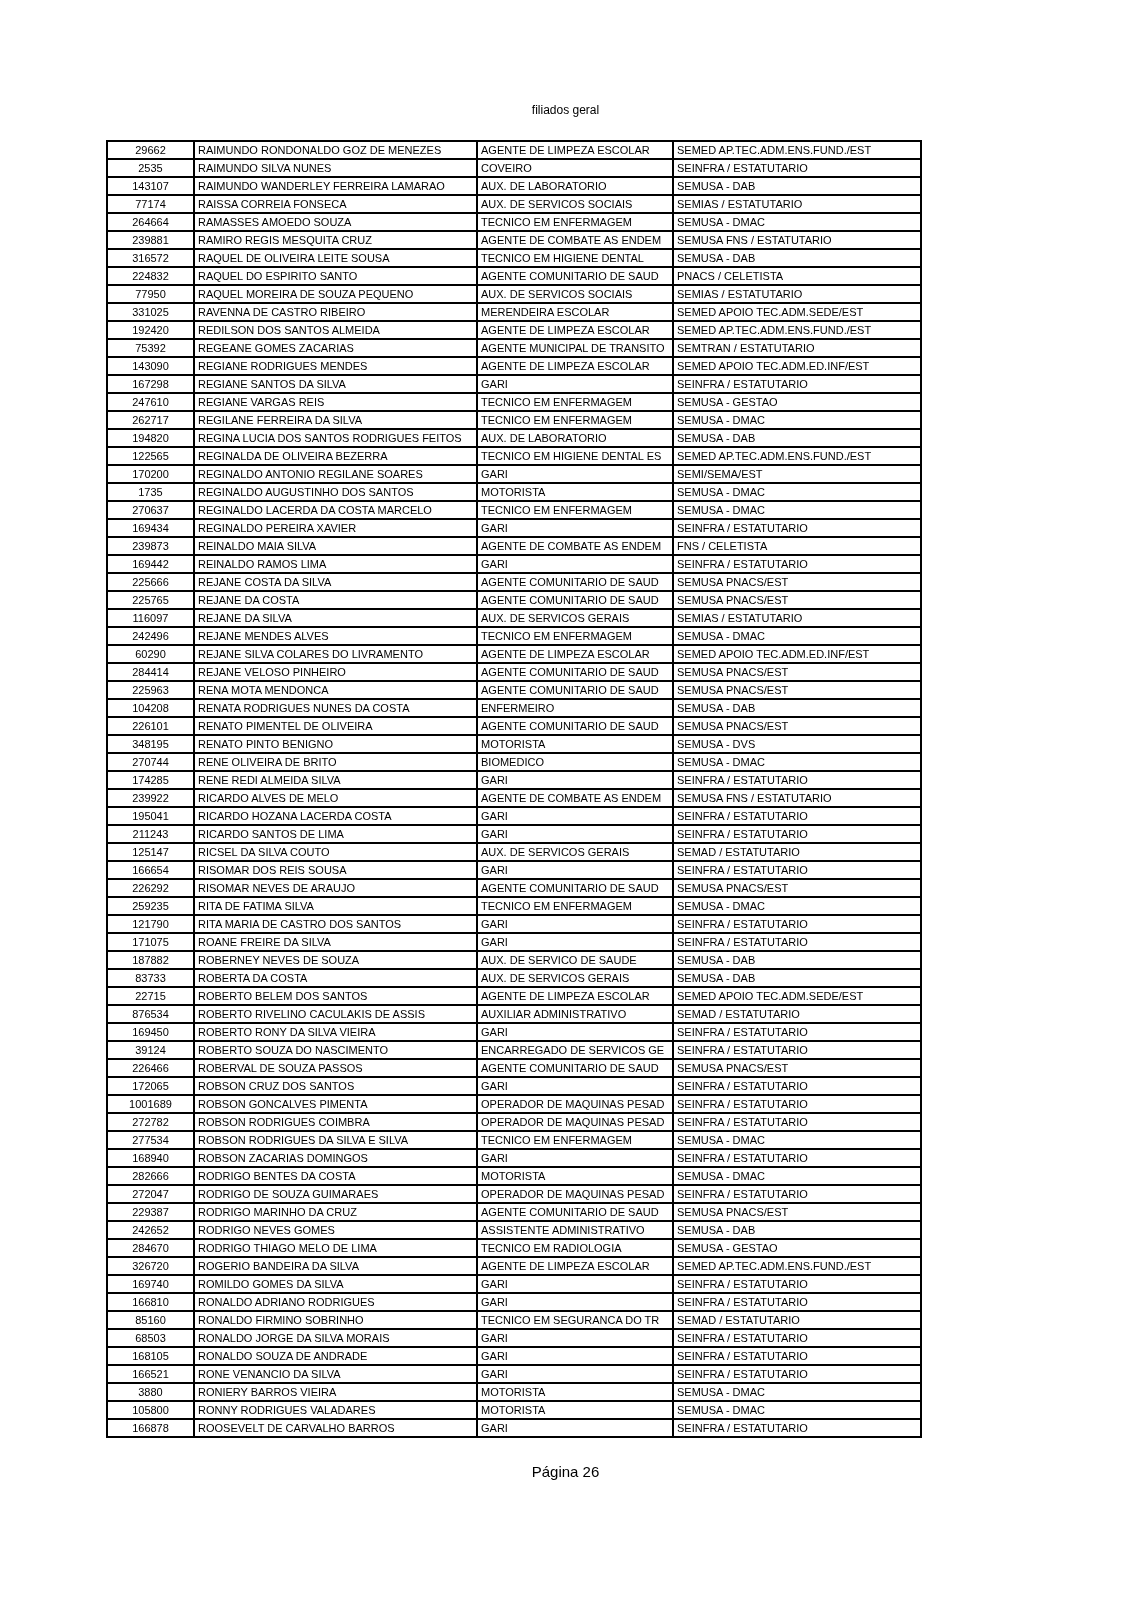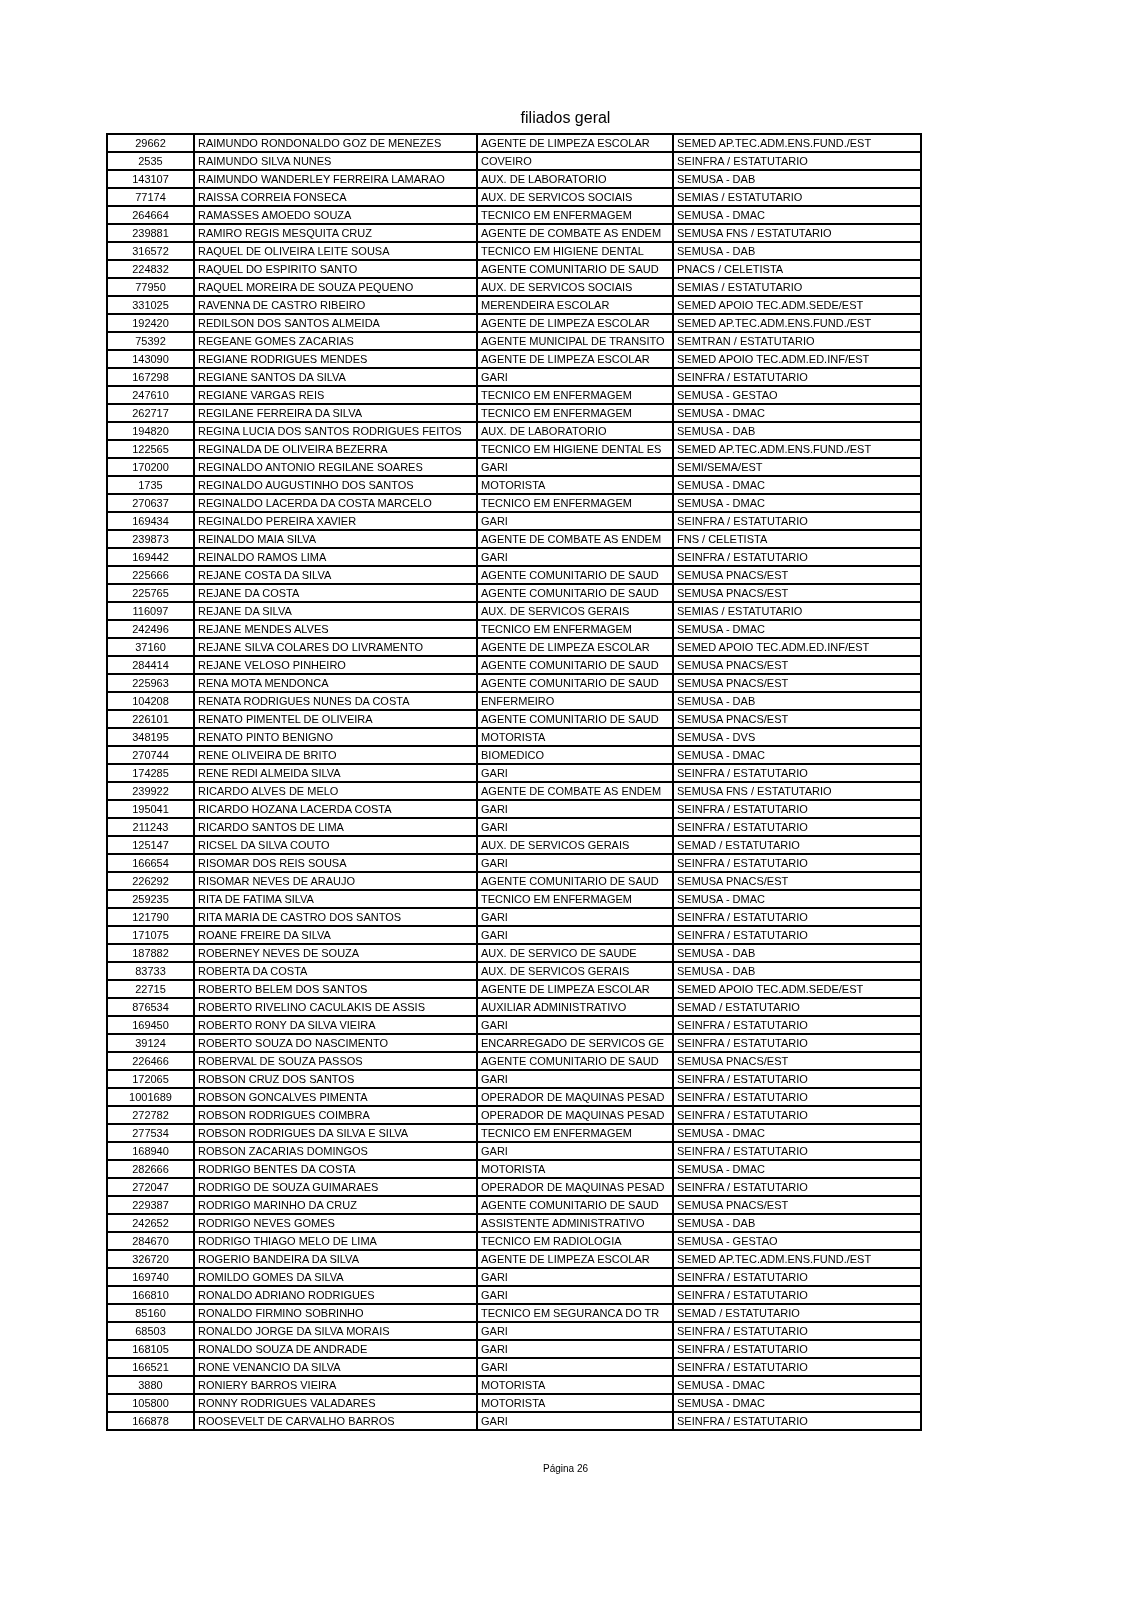--- a/index.html
+++ b/index.html
@@ -7,31 +7,31 @@
     position:relative;
     width:1131px;
     height:1600px;
     background:#ffffff;
     font-family:"Liberation Sans","DejaVu Sans",sans-serif;
     color:#000;
     overflow:hidden;
   }
   .title{
     position:absolute;
-    top:109px;
+    top:103px;
     left:0;
     width:1131px;
     text-align:center;
-    font-size:16px;
+    font-size:12px;
     color:#000;
   }
   table.tbl{
     position:absolute;
     left:106px;
-    top:133px;
+    top:140px;
     width:814px;
     border-collapse:collapse;
     table-layout:fixed;
   }
   table.tbl td{
     border:2px solid #000;
     font-size:11px;
     line-height:14px;
     height:16px;
     padding:0 3px;
@@ -43,21 +43,21 @@
   table.tbl td.c-id{
     text-align:center;
     padding:0 1px;
   }
   .footer{
     position:absolute;
     top:1463px;
     left:0;
     width:1131px;
     text-align:center;
-    font-size:10px;
+    font-size:15px;
     color:#000;
   }
 </style>
 </head>
 <body>
 
 <div class="page">
   <div class="title">filiados geral</div>
 
   <table class="tbl">
@@ -230,21 +230,21 @@
           <td>AUX. DE SERVICOS GERAIS</td>
           <td>SEMIAS / ESTATUTARIO</td>
         </tr>
         <tr>
           <td class="c-id">242496</td>
           <td>REJANE MENDES ALVES</td>
           <td>TECNICO EM ENFERMAGEM</td>
           <td>SEMUSA - DMAC</td>
         </tr>
         <tr>
-          <td class="c-id">37160</td>
+          <td class="c-id">60290</td>
           <td>REJANE SILVA COLARES DO LIVRAMENTO</td>
           <td>AGENTE DE LIMPEZA ESCOLAR</td>
           <td>SEMED APOIO TEC.ADM.ED.INF/EST</td>
         </tr>
         <tr>
           <td class="c-id">284414</td>
           <td>REJANE VELOSO PINHEIRO</td>
           <td>AGENTE COMUNITARIO DE SAUD</td>
           <td>SEMUSA PNACS/EST</td>
         </tr>

